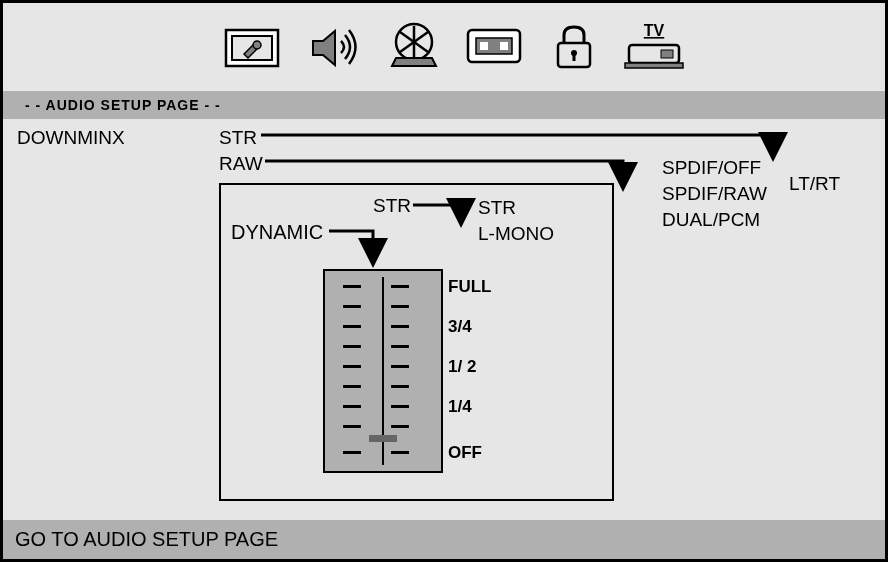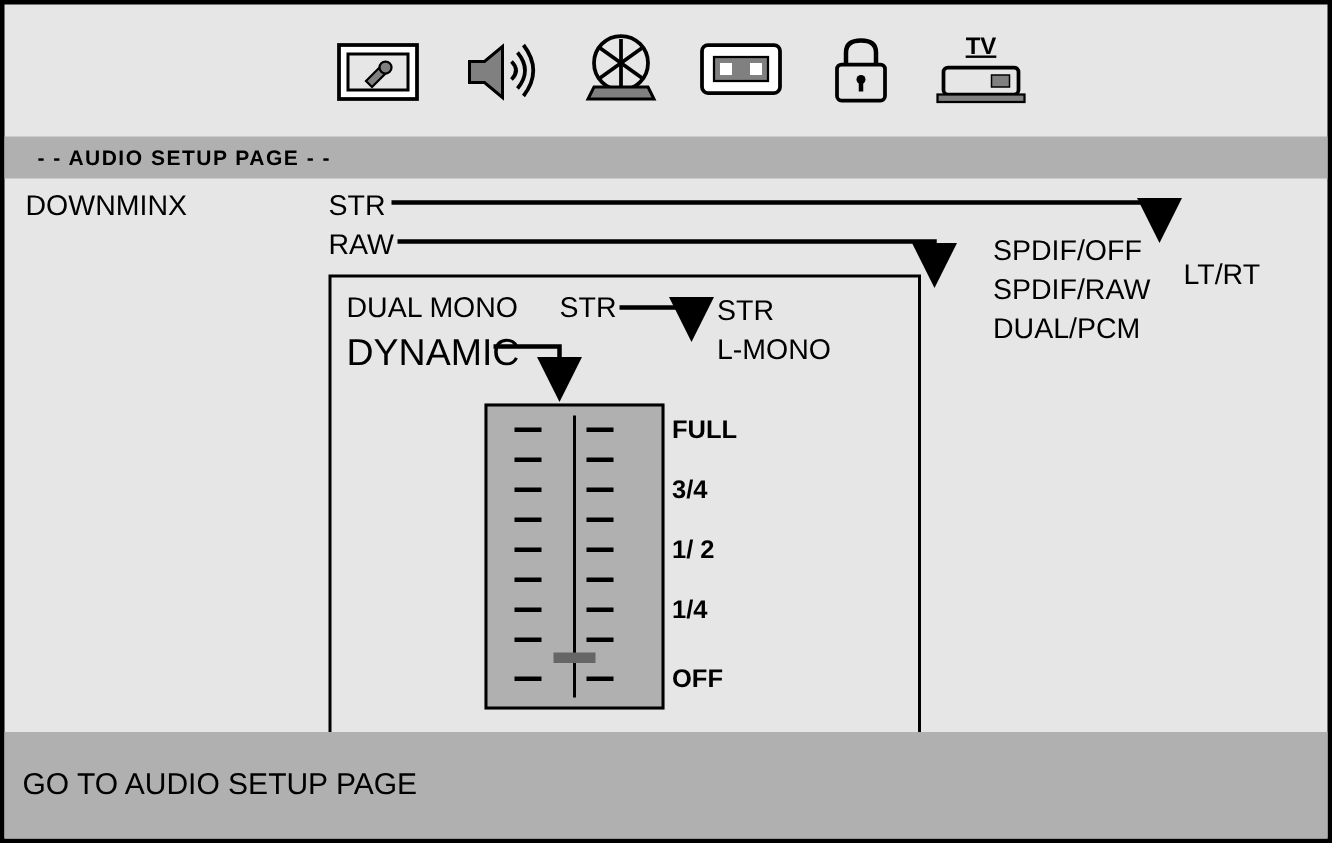--- a/index.html
+++ b/index.html
@@ -43,21 +43,21 @@
 .menu-col2 { position: absolute; left: 216px; top: 6px; font-size: 19px; line-height: 26px; }
 .inner-box {
   position: absolute;
   left: 216px;
   top: 64px;
   width: 395px;
   height: 318px;
   border: 2px solid #000;
 }
 .inner-label1 { position: absolute; left: 228px; top: 76px; font-size: 19px; }
-.inner-label2 { position: absolute; left: 228px; top: 102px; font-size: 25px; }
+.inner-label2 { position: absolute; left: 228px; top: 102px; font-size: 20px; }
 .inner-val1 { position: absolute; left: 370px; top: 76px; font-size: 19px; }
 .mono-col { position: absolute; left: 475px; top: 76px; font-size: 19px; line-height: 26px; }
 .spdif-col { position: absolute; left: 635px; top: 36px; font-size: 19px; line-height: 26px; margin-left: 24px; }
 .downmix-col { position: absolute; left: 786px; top: 20px; font-size: 19px; line-height: 26px; margin-top: 32px; }
 .slider-box {
   position: absolute;
   left: 320px;
   top: 150px;
   width: 120px;
   height: 204px;
@@ -92,21 +92,21 @@
   left: 50%;
   margin-left: -14px;
   width: 28px;
   height: 7px;
   background: #666;
 }
 .footer-bar {
   position: absolute;
   left: 0; right: 0; bottom: 0;
   background: #b0b0b0;
-  padding: 24px 12px;
+  padding: 8px 12px;
   font-size: 20px;
 }
 svg { display: block; }
 .arrow-svg { position: absolute; left:0; top:0; pointer-events:none; }
 </style>
 </head>
 <body>
 
 <div class="screen">
 
@@ -184,23 +184,20 @@
       <div><span>DOWNMINX</span></div>
     </div>
 
     <div class="menu-col2">
       <div>STR</div>
       <div>RAW</div>
     </div>
 
     <div class="inner-box"></div>
 
-    <div class="inner-label1">
-      <span>DUAL MONO</span>
-    </div>
     <div class="inner-label2">
       <span>DYNAMIC</span>
     </div>
     <div class="inner-val1">STR</div>
 
     <div class="mono-col">
       <div><span>STR</span></div>
       <div><span>L-MONO</span></div>
     </div>
 

